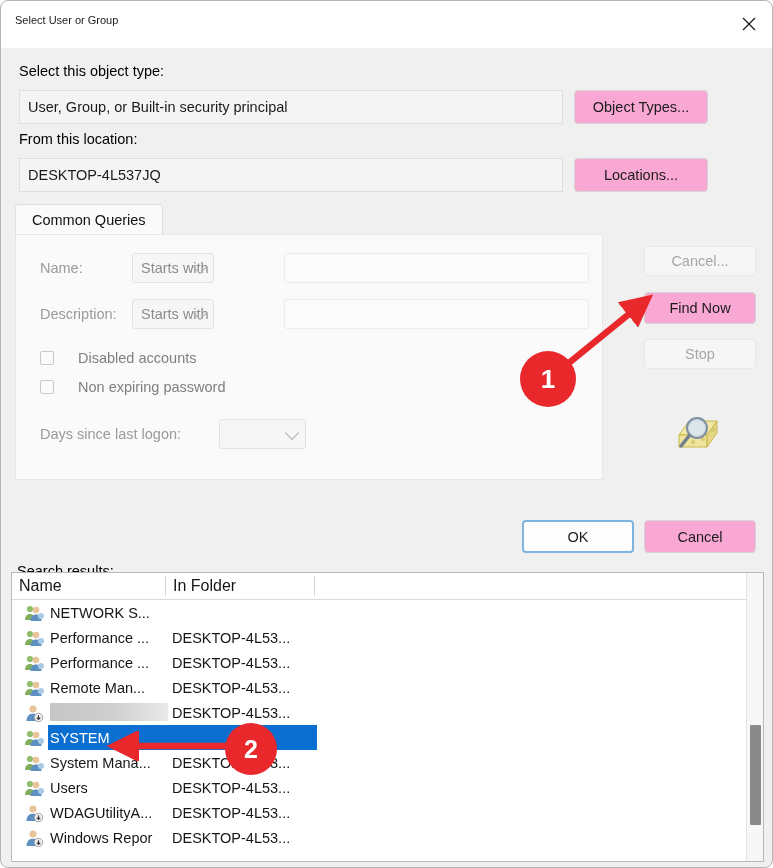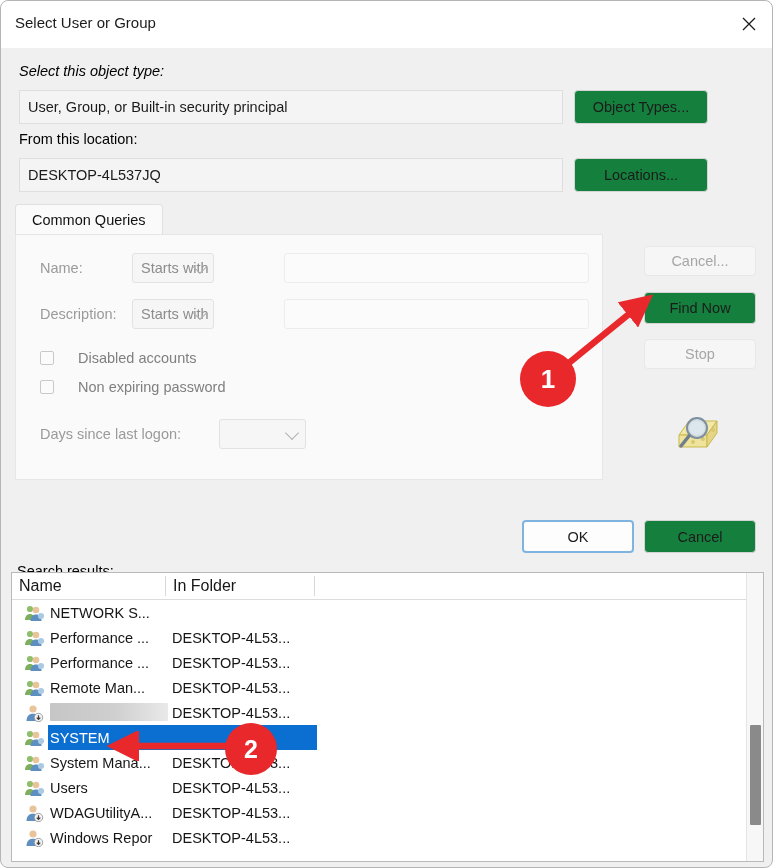--- a/index.html
+++ b/index.html
@@ -36,21 +36,21 @@
     left: 0; top: 0;
     width: 100%;
     height: 47px;
     background: #ffffff;
     border-top-left-radius: 7px;
     border-top-right-radius: 7px;
   }
   #title-text {
     position: absolute;
     left: 14px; top: 13px;
-    font-size: 15px;
+    font-size: 11px;
     color: #1b1b1b;
     white-space: nowrap;
   }
   #close-btn {
     position: absolute;
     right: 0; top: 0;
     width: 46px; height: 46px;
     display: flex;
     align-items: center;
     justify-content: center;
@@ -80,21 +80,21 @@
     padding-left: 8px;
     font-size: 14.5px;
     color: #1b1b1b;
     white-space: nowrap;
     overflow: hidden;
   }
 
   
   .btn {
     position: absolute;
-    background: #15803d;
+    background: #f9a8d4;
     border: 1px solid #d4d4d4;
     border-radius: 4px;
     box-sizing: border-box;
     display: flex;
     align-items: center;
     justify-content: center;
     font-size: 14.5px;
     color: #1b1b1b;
     cursor: pointer;
     white-space: nowrap;
@@ -335,21 +335,21 @@
 
   <div id="titlebar">
     <div id="title-text">Select User or Group</div>
     <div id="close-btn">
       <svg width="16" height="16" viewBox="0 0 16 16">
         <path d="M2 2 L14 14 M14 2 L2 14" stroke="#1b1b1b" stroke-width="1.3" fill="none"></path>
       </svg>
     </div>
   </div>
 
-  <div class="lbl" style="left:18px; top:62px;font-style:italic;">Select this object type:</div>
+  <div class="lbl" style="left:18px; top:62px;">Select this object type:</div>
   <div class="robox" style="left:18px; top:89px; width:544px; height:34px;">User, Group, or Built-in security principal</div>
   <div class="btn" style="left:573px; top:89px; width:134px; height:34px;">Object Types...</div>
 
   <div class="lbl" style="left:18px; top:130px;">From this location:</div>
   <div class="robox" style="left:18px; top:157px; width:544px; height:34px;">DESKTOP-4L537JQ</div>
   <div class="btn" style="left:573px; top:157px; width:134px; height:34px;">Locations...</div>
 
   <div id="tab-strip">
     <div id="tab-common">Common Queries</div>
   </div>

